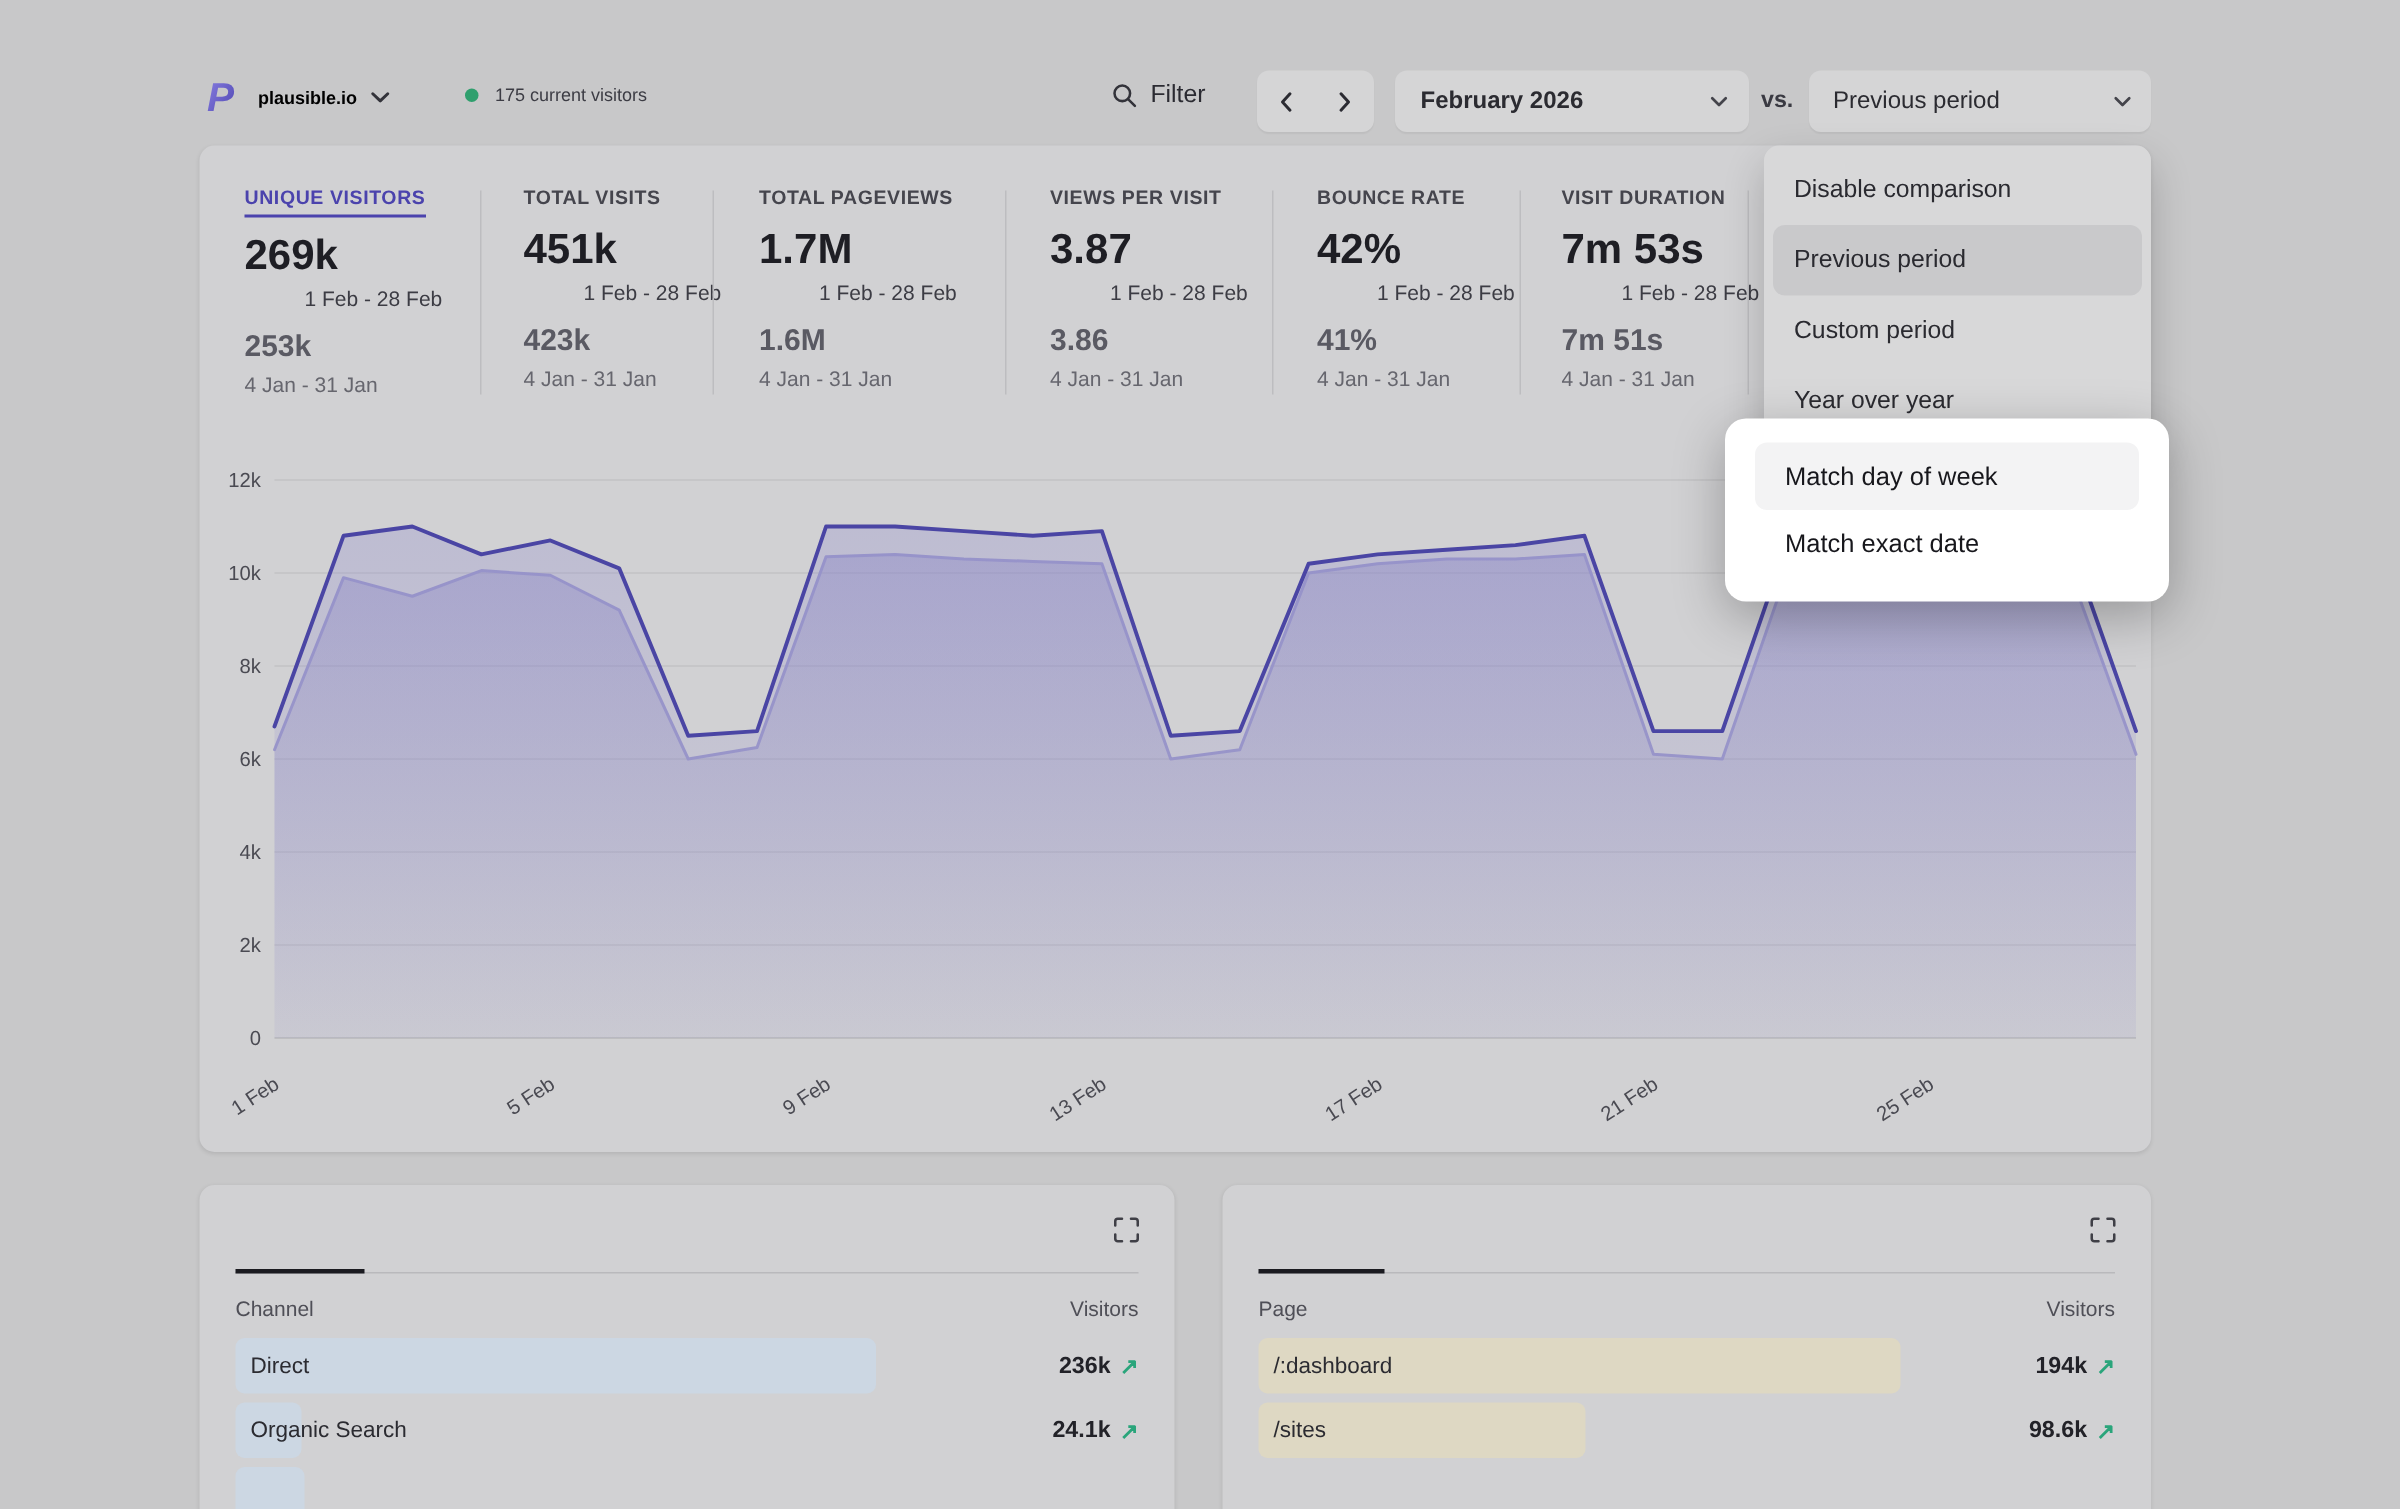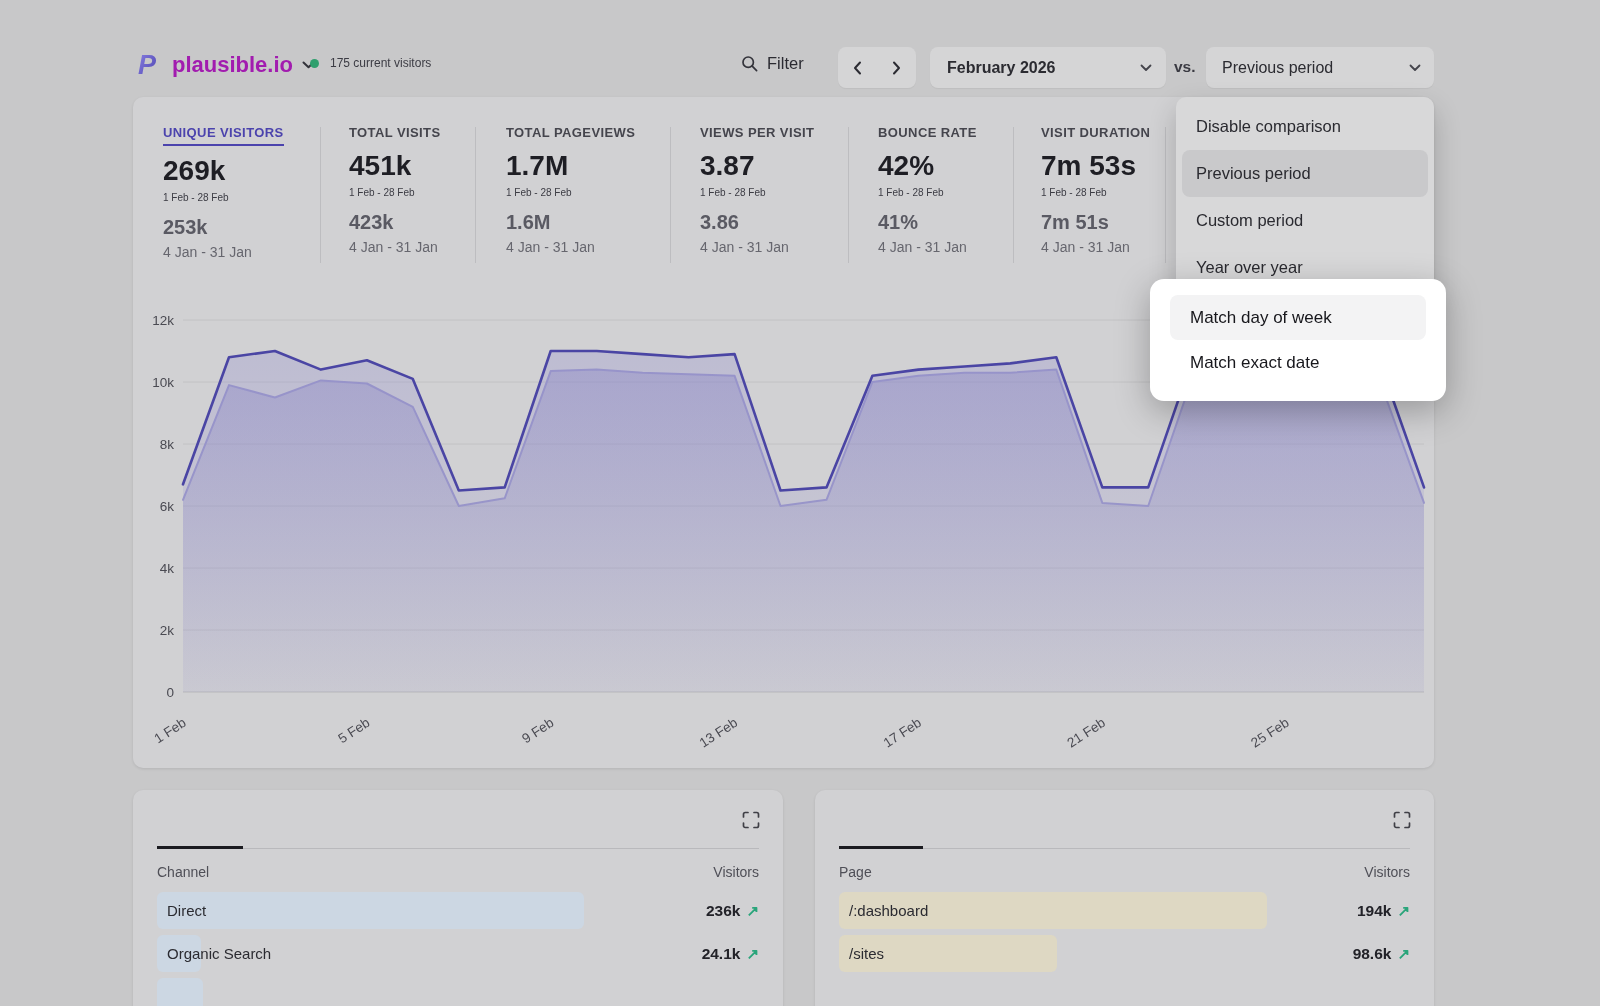--- a/index.html
+++ b/index.html
@@ -3,38 +3,38 @@
 <meta charset="utf-8">
 <style>
   html,body{margin:0;padding:0;}
   body{
     width:1600px;height:1006px;overflow:hidden;position:relative;
     background:#c8c8c9;
     font-family:"Liberation Sans",sans-serif;
     -webkit-font-smoothing:antialiased;
   }
   .abs{position:absolute;}
-  .site-name{font-size:22px;font-weight:700;color:#a21caf;}
+  .site-name{font-size:12px;font-weight:700;color:#000000;}
   .visitors{font-size:12px;color:#3c3c44;}
   .green-dot{width:9px;height:9px;border-radius:50%;background:#2f9f6d;display:inline-block;}
   .filter-label{font-size:16.5px;color:#2b2b32;}
   .pill{background:#d5d5d6;border-radius:8px;box-shadow:0 1px 1px rgba(0,0,0,0.05);}
   .nav-group{width:78px;height:41px;display:flex;}
   .nav-half{flex:1;display:flex;align-items:center;justify-content:center;cursor:pointer;}
   .drop-btn{height:41px;display:flex;align-items:center;cursor:pointer;}
   .drop-btn .lbl{font-size:16px;color:#2b2b31;}
   .vs-label{font-size:15.5px;color:#3a3a42;font-weight:600;}
   
   .card{background:#d1d1d3;border-radius:10px;box-shadow:0 1px 3px rgba(0,0,0,0.10);}
   
   .stat{position:absolute;top:26px;cursor:pointer;}
   .stat .lab{font-size:13px;font-weight:700;letter-spacing:.4px;color:#45454d;display:inline-block;}
   .stat.active .lab{color:#4b43ad;border-bottom:2px solid #4b43ad;padding-bottom:4px;}
   .stat .val{margin-top:9px;font-size:28px;font-weight:700;color:#1e1e24;}
-  .stat .per{margin-top:5px;font-size:10px;color:#3c3c44;}
+  .stat .per{margin-top:5px;font-size:14px;color:#3c3c44;margin-left:40px;}
   .stat .val2{margin-top:13px;font-size:20px;font-weight:700;color:#5a5a63;}
   .stat .per2{margin-top:5px;font-size:14px;color:#66666e;}
   .stat-div{position:absolute;top:30px;width:1px;height:136px;background:#bdbdc0;}
   
   .menu{background:#d8d8d9;border-radius:10px;box-shadow:0 12px 28px rgba(0,0,0,0.20);padding:6px;}
   .menu-item{height:47px;display:flex;align-items:center;padding:0 14px;border-radius:8px;
     font-size:16.5px;color:#2a2a30;cursor:pointer;}
   .menu-item.selected{background:#c9c9cb;}
   
   .spotlight{background:#ffffff;border-radius:14px;box-shadow:0 10px 35px rgba(0,0,0,0.28);padding:16px 20px;}

